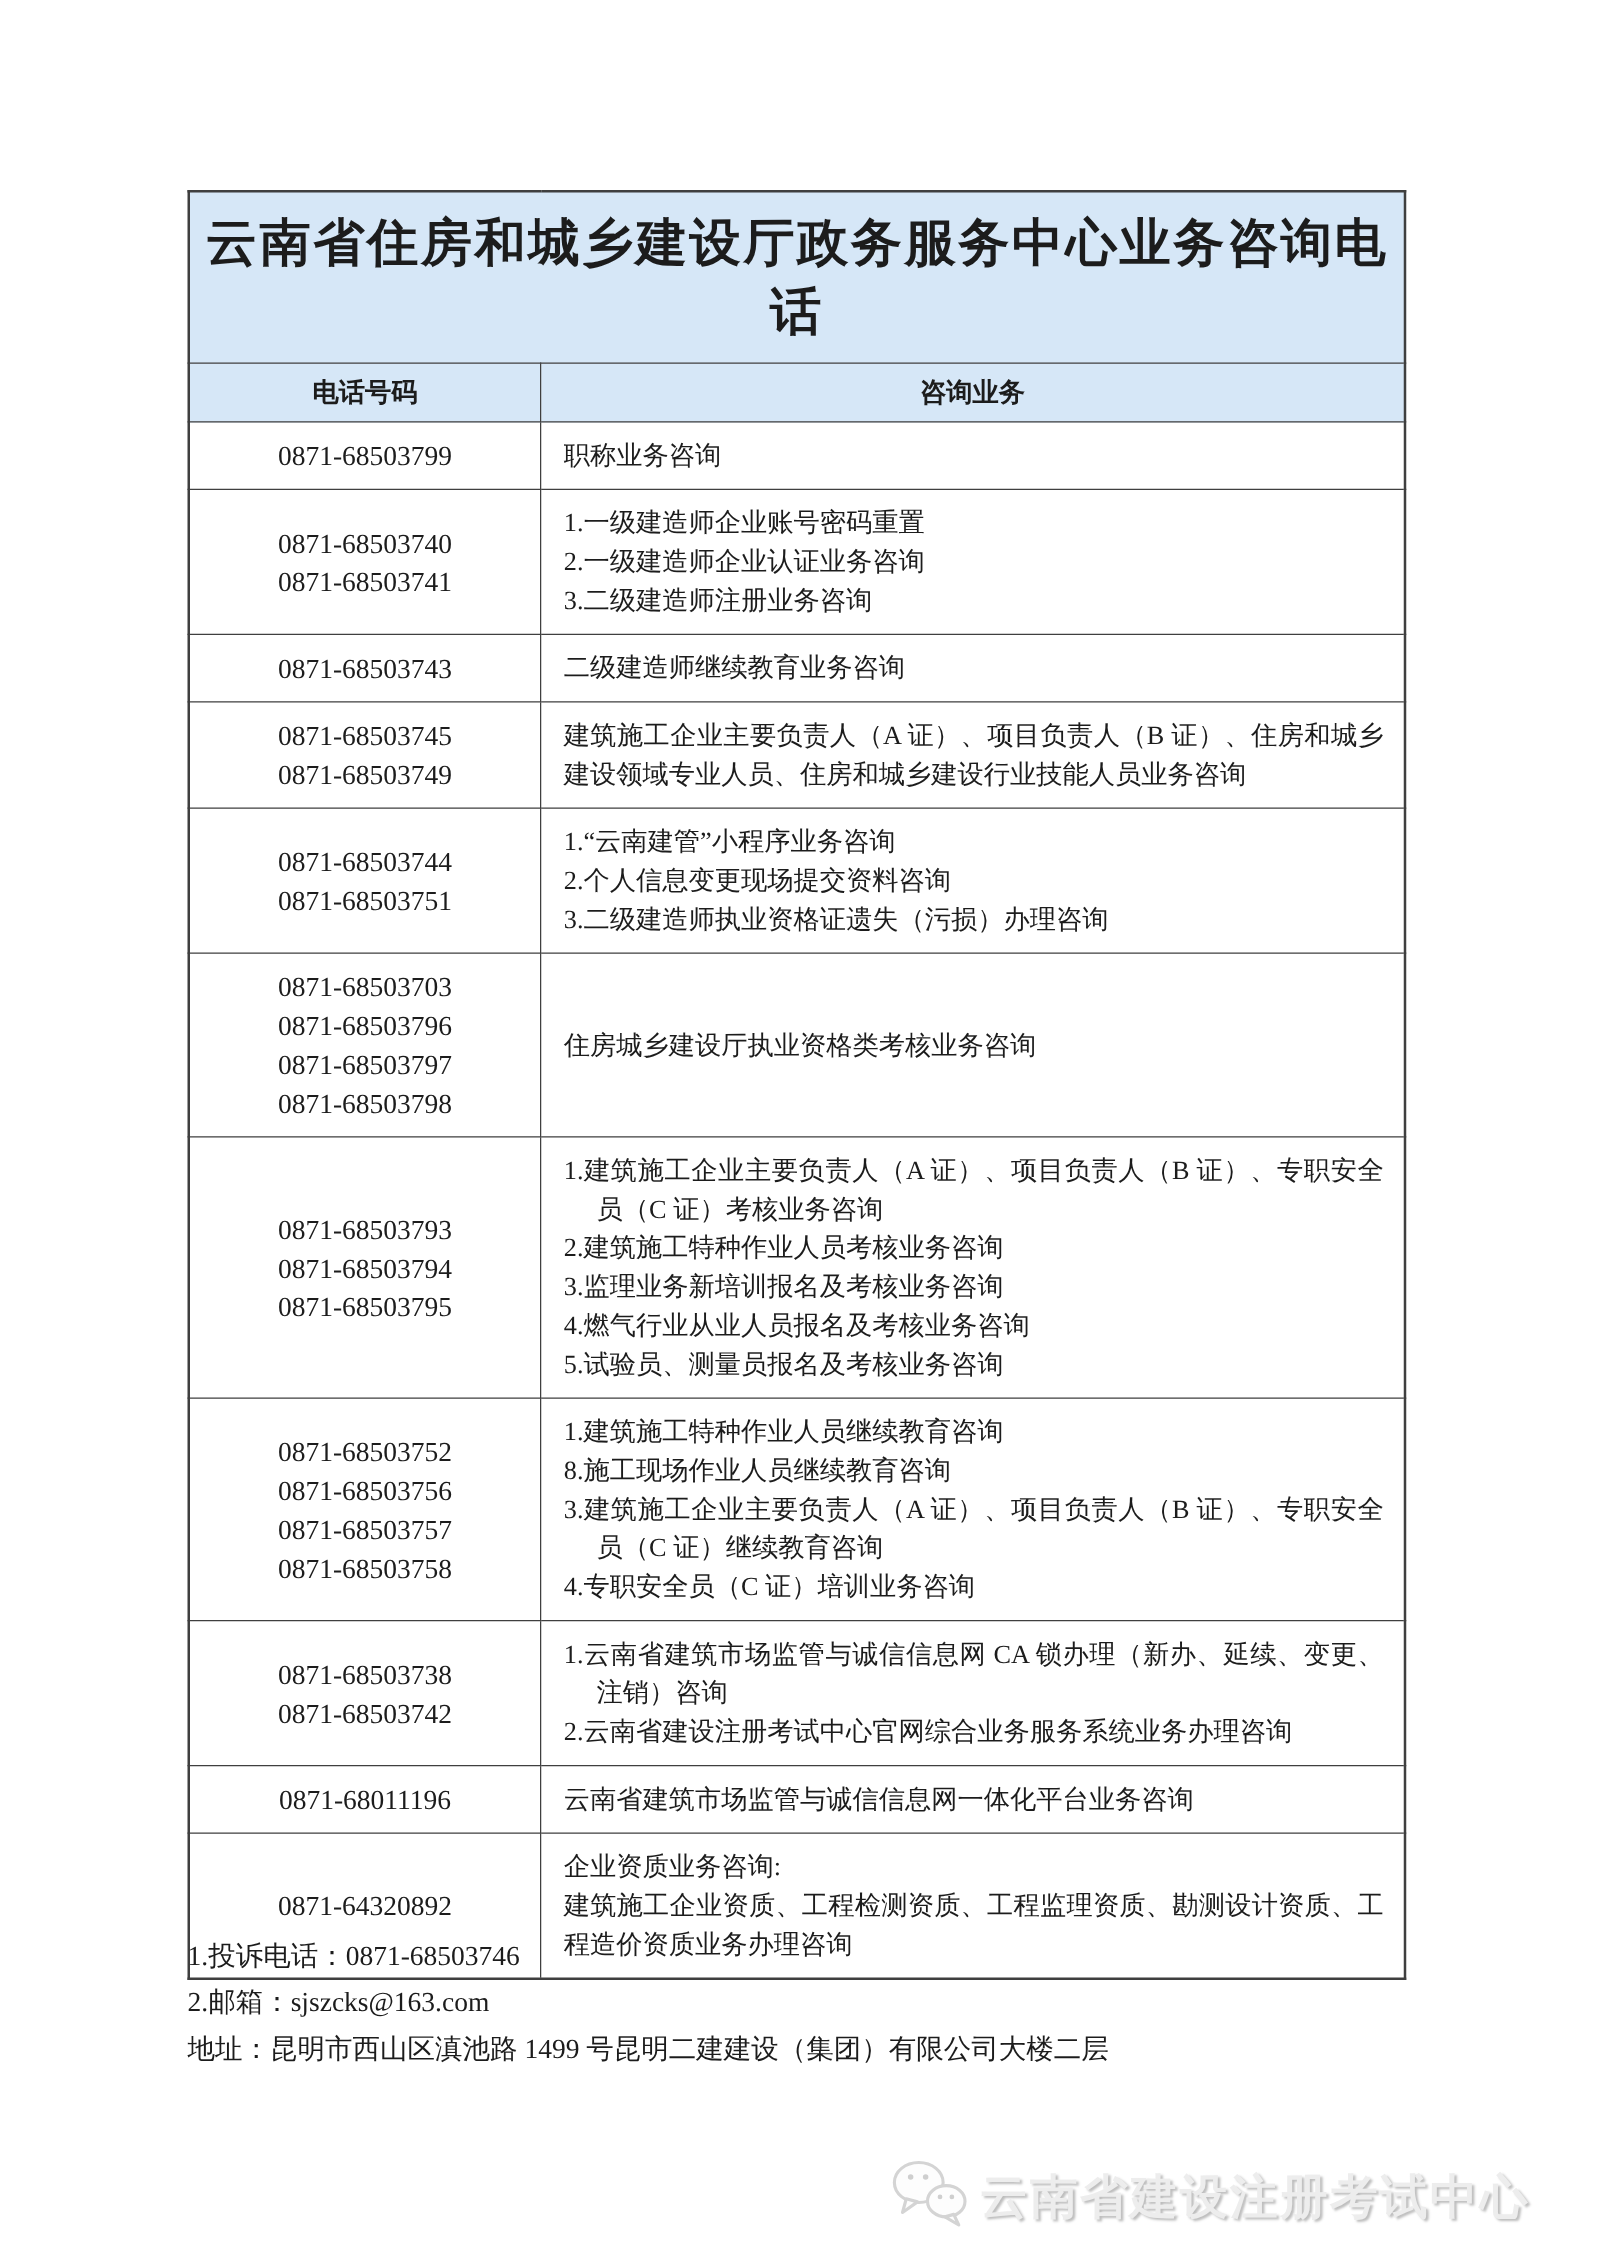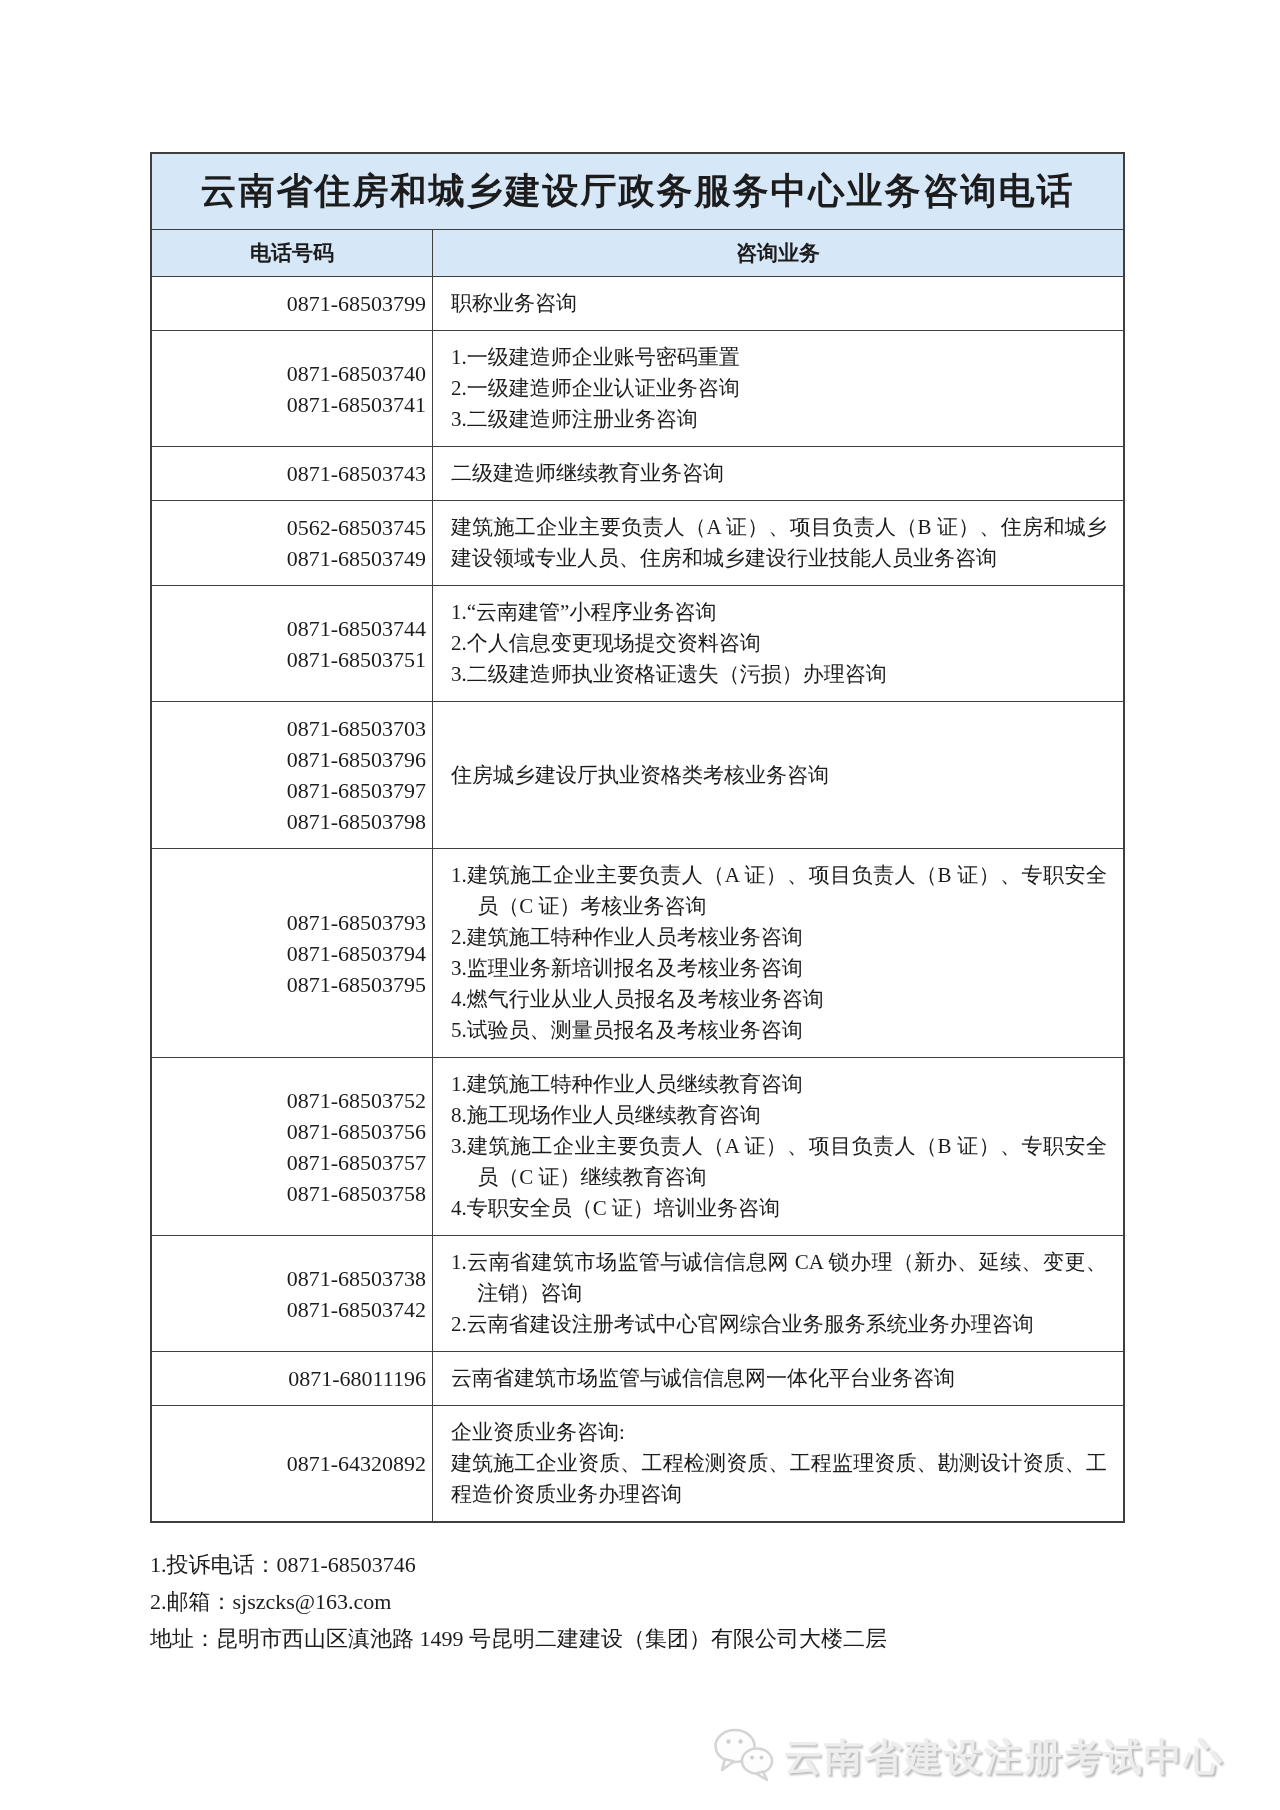--- a/index.html
+++ b/index.html
@@ -13,32 +13,32 @@
   body{
     width:1280px;height:1810px;position:relative;overflow:hidden;
     background:#ffffff;color:var(--text);
     font-family:"Liberation Serif","DejaVu Serif",serif;
   }
   .doc{position:absolute;left:150px;top:152px;width:975px;}
   table.phone-table{border-collapse:collapse;width:100%;border:2px solid var(--border);}
   table.phone-table td,table.phone-table th{border:1px solid var(--border);}
   .title-cell{
     background:var(--header-bg);
-    font-weight:bold;font-size:36px;letter-spacing:2px;
+    font-weight:bold;font-size:41px;letter-spacing:2px;
     text-align:center;padding:13px 6px;
   }
   th.col-head{
     background:var(--header-bg);
     font-size:21px;font-weight:bold;padding:9px 6px;text-align:center;margin-top:14px;
   }
   td.phone-cell{
     width:268px;text-align:center;vertical-align:middle;
     font-size:22px;padding:11px 6px;
   }
-  .phone{line-height:31px;white-space:nowrap;text-align:right;}
+  .phone{line-height:31px;white-space:nowrap;}
   td.svc-cell{vertical-align:middle;font-size:21px;padding:11px 16px 11px 18px;}
   .svc-item{line-height:31px;text-align:justify;}
   .svc-item.hang{padding-left:1.25em;text-indent:-1.25em;}
   .notes{
     position:absolute;left:150px;top:1546px;
     font-size:22px;line-height:37px;
   }
   .watermark{
     position:absolute;left:712px;top:1726px;
     display:flex;align-items:center;gap:8px;
@@ -93,21 +93,21 @@
         <tr>
           <td class="phone-cell">
             <div class="phone">0871-68503743</div>
           </td>
           <td class="svc-cell">
             <div class="svc-item">二级建造师继续教育业务咨询</div>
           </td>
         </tr>
         <tr>
           <td class="phone-cell">
-            <div class="phone">0562-68503745</div>
+            <div class="phone">0871-68503745</div>
             <div class="phone">0871-68503749</div>
           </td>
           <td class="svc-cell">
             <div class="svc-item">建筑施工企业主要负责人（A 证）、项目负责人（B 证）、住房和城乡建设领域专业人员、住房和城乡建设行业技能人员业务咨询</div>
           </td>
         </tr>
         <tr>
           <td class="phone-cell">
             <div class="phone">0871-68503744</div>
             <div class="phone">0871-68503751</div>

